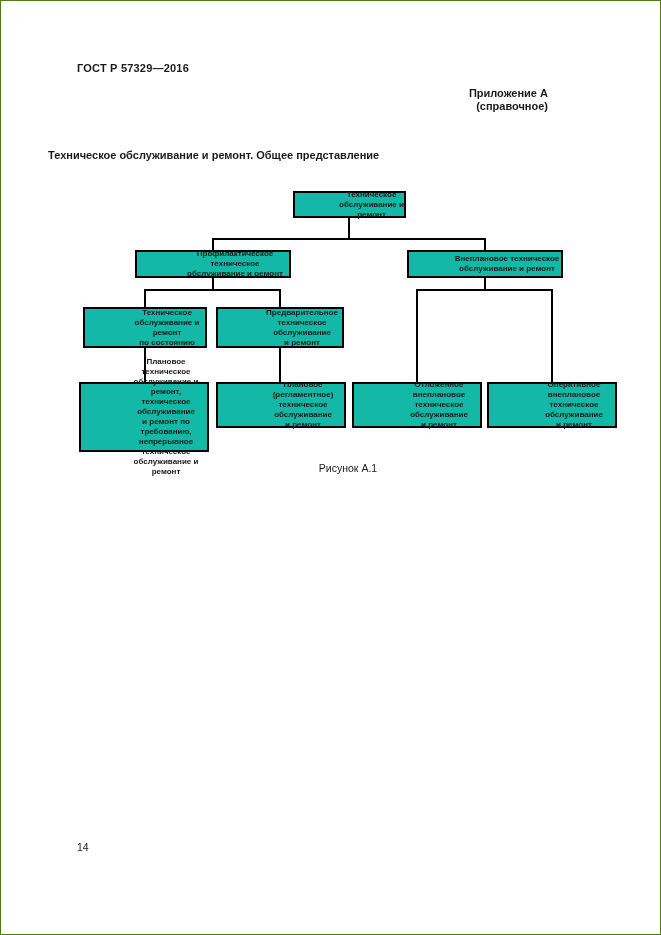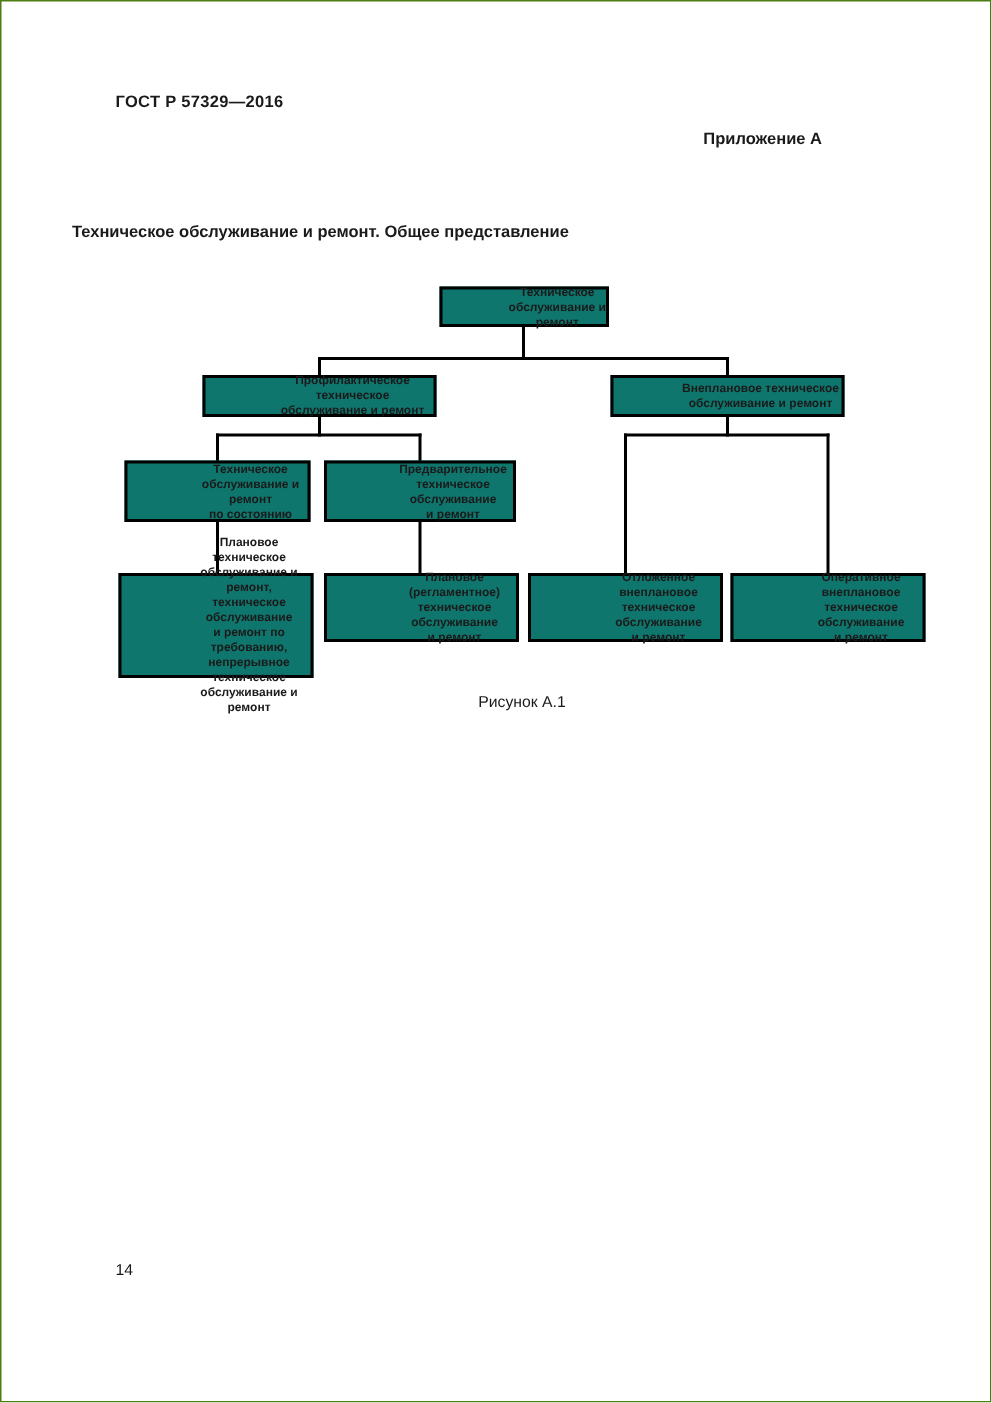--- a/index.html
+++ b/index.html
@@ -30,39 +30,40 @@
     text-align:center; font-size:10.5px; font-weight:normal;
   }
   .page-number {
     position:absolute; left:76px; top:840px;
     font-size:10.5px; font-weight:normal;
   }
   .node {
     position:absolute;
     box-sizing:border-box;
     border:2px solid #000;
-    background:#0f766e;
+    background:#14b8a6;
     display:flex; align-items:center; justify-content:center;
     text-align:center;
     font-size:8px; font-weight:bold; line-height:10px;
     white-space:pre-line;
     z-index:2;
     padding-left:44px;
   }
   .line { position:absolute; background:#000; z-index:1; }
 </style>
 </head>
 <body>
 
 <div class="page">
 
   <div class="doc-header">ГОСТ Р 57329—2016</div>
 
   <div class="annex-block">
     <div>Приложение А</div>
+    <div>(справочное)</div>
   </div>
 
   <div class="section-title">Техническое обслуживание и ремонт. Общее представление</div>
 
   <div class="node" style="left:292px; top:190px; width:113px; height:27px;">Техническое
 обслуживание и ремонт</div>
 
   <div class="node" style="left:134px; top:249px; width:156px; height:28px;">Профилактическое техническое
 обслуживание и ремонт</div>
 

